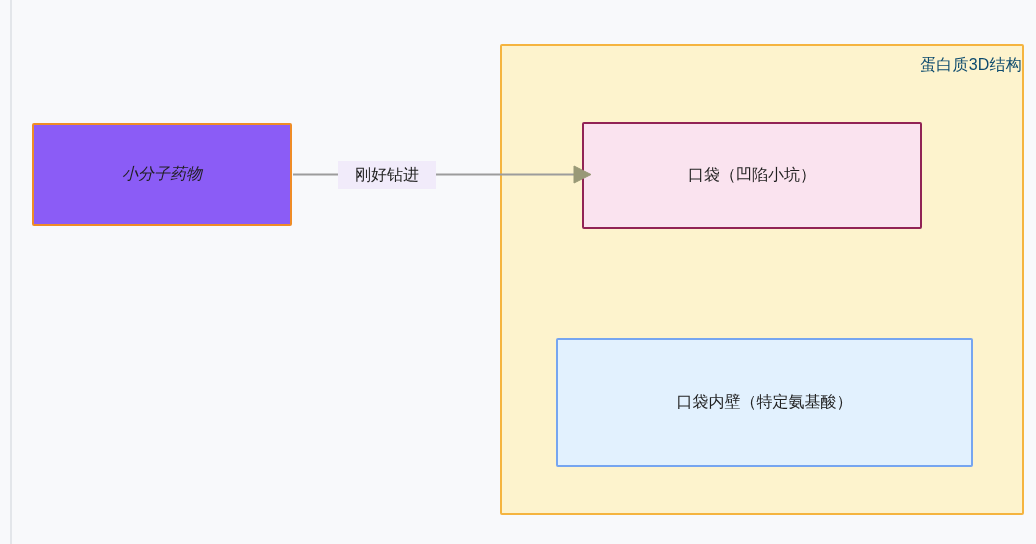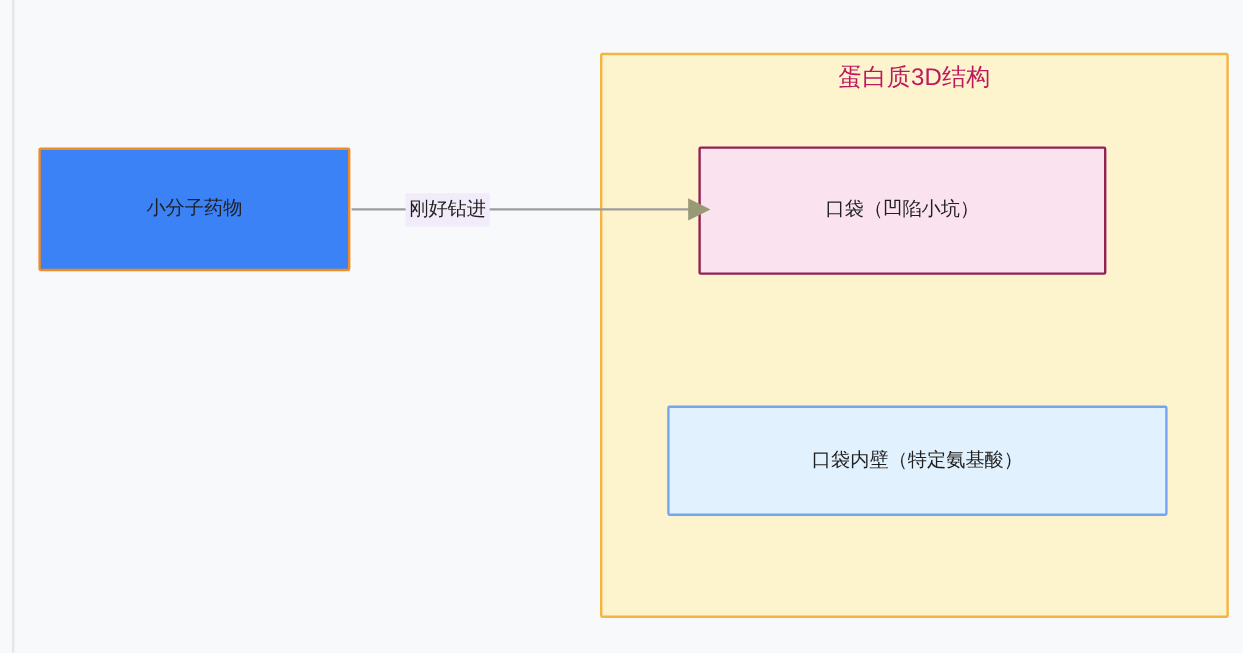--- a/index.html
+++ b/index.html
@@ -42,23 +42,23 @@
     box-sizing: border-box;
     background: #fdf3cd;
     border: 2px solid #f5b43f;
     border-radius: 2px;
   }
   .subgraph-title {
     position: absolute;
     left: 0;
     top: 8px;
     width: 100%;
-    text-align: center;
-    font-size: 20px;
-    color: #be185d;
+    text-align: right;
+    font-size: 16px;
+    color: #0c4a6e;
     line-height: 22px;
     letter-spacing: 0.2px;
   }
 
   
   .node {
     position: absolute;
     box-sizing: border-box;
     display: flex;
     align-items: center;
@@ -68,57 +68,58 @@
     color: #1f1f1f;
     text-align: center;
     line-height: 1.3;
   }
 
   .node-drug {
     left: 32px;
     top: 123px;
     width: 260px;
     height: 103px;
-    background: #3b82f6;
+    background: #8b5cf6;
     border: 2px solid #ef8c26;
+    font-style: italic;
   }
 
   .node-pocket {
     left: 80px;   
     top: 76px;    
     width: 340px;
     height: 107px;
     background: #fae3ef;
     border: 2px solid #912355;
   }
 
   .node-wall {
     left: 54px;   
     top: 292px;   
     width: 417px;
-    height: 92px;
+    height: 129px;
     background: #e2f1fe;
     border: 2px solid #76a5f0;
   }
 
   
   .edge-layer {
     position: absolute;
     left: 0;
     top: 0;
     width: 1036px;
     height: 544px;
     pointer-events: none;
   }
 
   .edge-label {
     position: absolute;
     left: 338px;
     top: 161px;
-    padding: 1px 3px;
+    padding: 1px 17px;
     background: #f1ebfa;
     font-size: 16px;
     color: #1f1f1f;
     line-height: 26px;
     white-space: nowrap;
   }
 </style>
 </head>
 <body>
 

